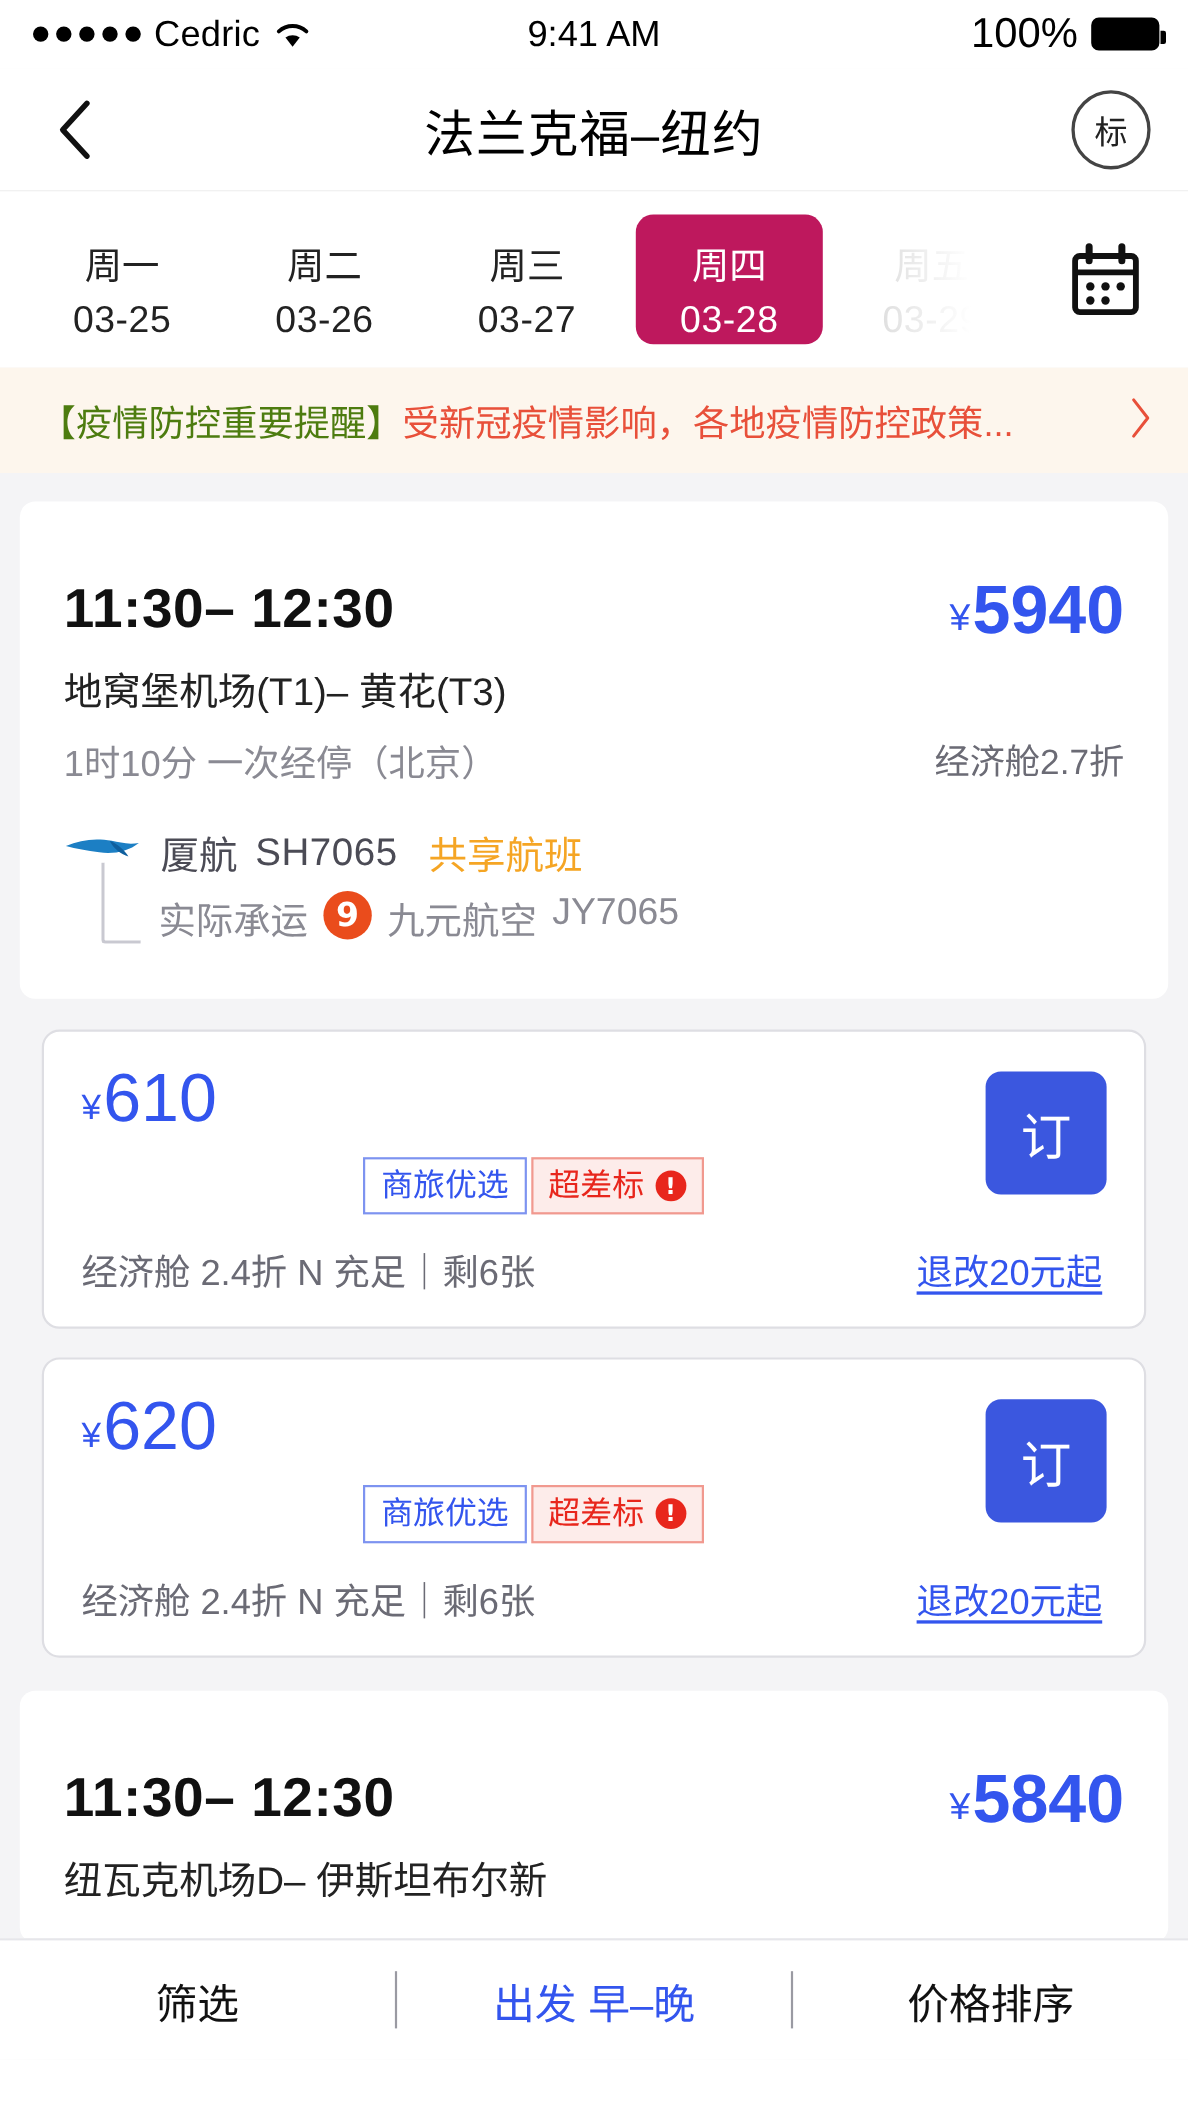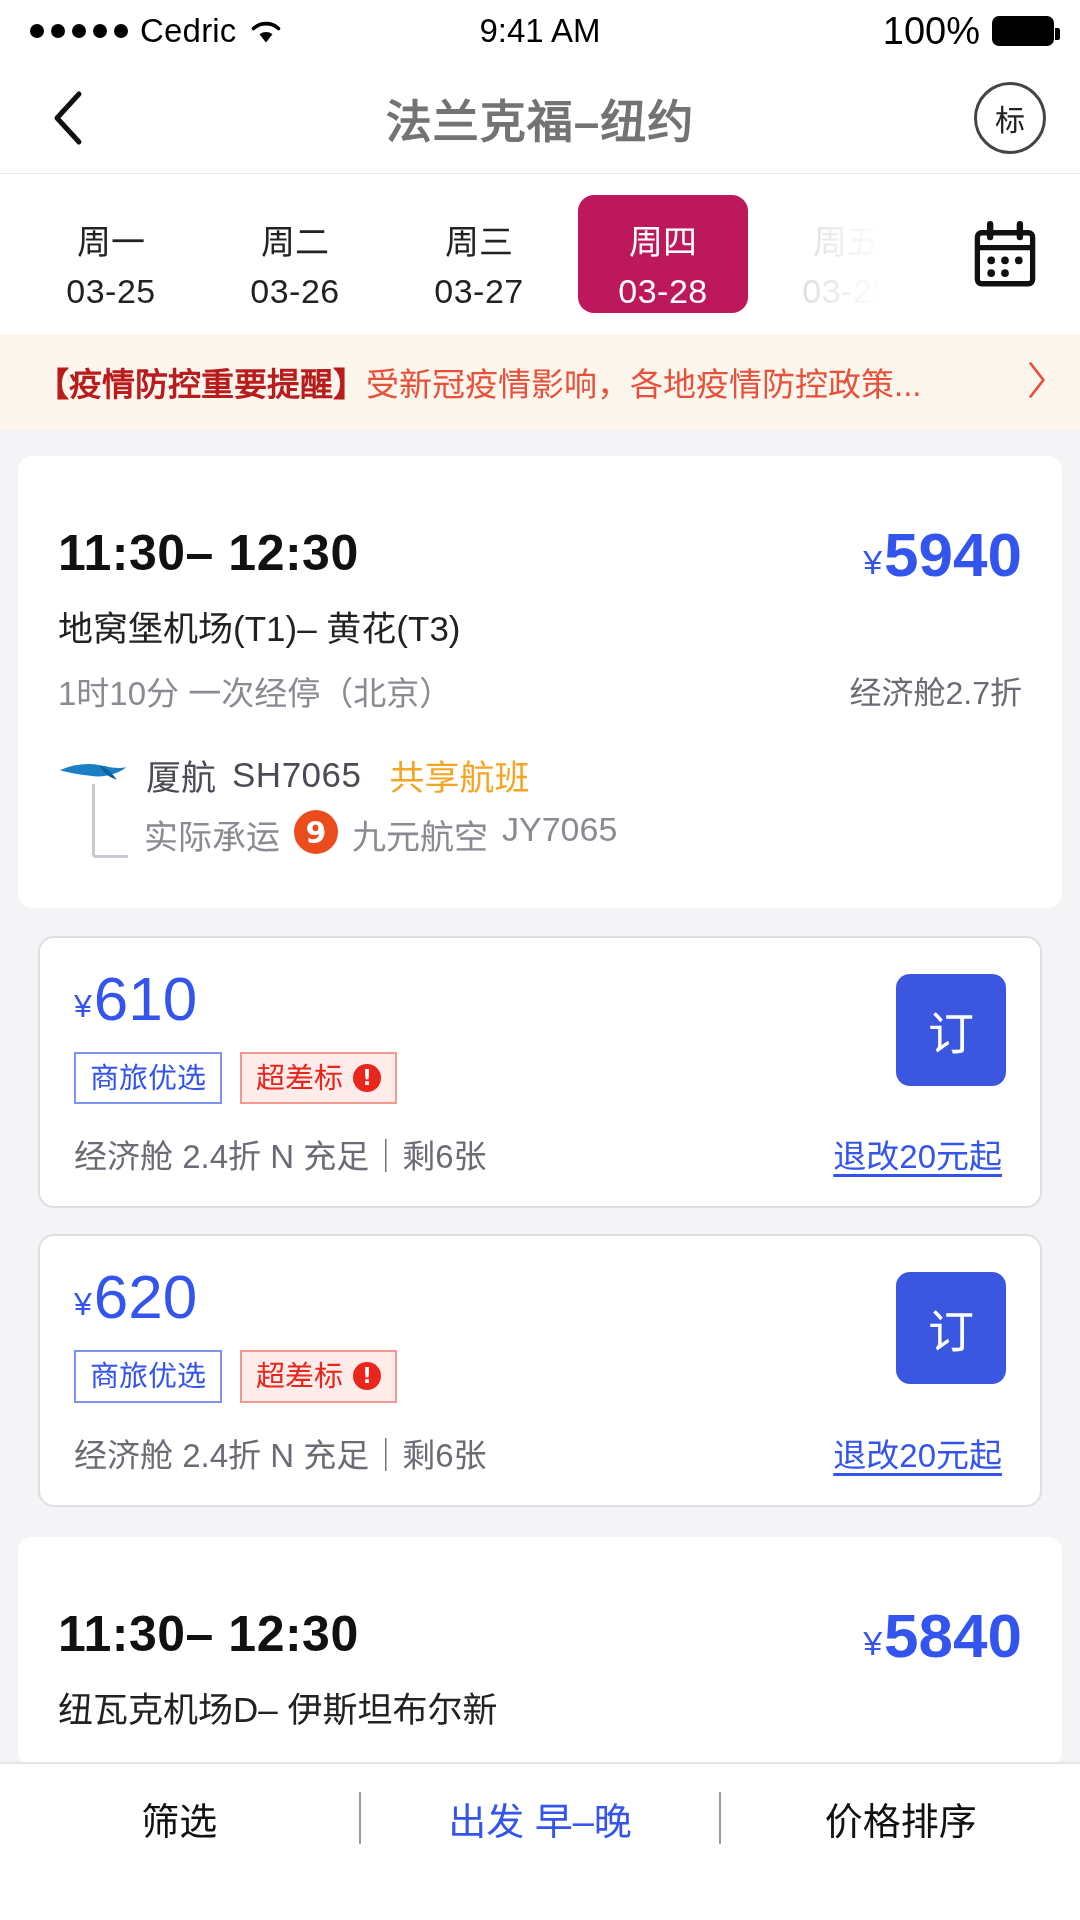--- a/index.html
+++ b/index.html
@@ -51,22 +51,22 @@
   
   .navbar {
     height: 112px; background: #ffffff;
     display: flex; align-items: center; padding: 0 34px;
     position: relative; flex: 0 0 auto;
     border-bottom: 1px solid #ececec;
   }
   .nav-back { width: 70px; height: 70px; display:flex; align-items:center; justify-content:center; cursor: pointer;}
   .nav-title {
     position: absolute; left: 0; right: 0;
-    text-align: center; font-size: 46px; color: #737373;
-    font-weight: 700; letter-spacing: 1px;
+    text-align: center; font-size: 46px; color: #000000;
+    font-weight: 400; letter-spacing: 1px;
     pointer-events: none;
   }
   .nav-right {
     margin-left: auto; width: 72px; height: 72px; border-radius: 50%;
     border: 3px solid #444; display: flex; align-items: center; justify-content: center;
     font-size: 30px; color: #222; z-index: 2; cursor: pointer;
   }
 
   
   .datestrip {
@@ -103,21 +103,21 @@
   
   .notice {
     height: 96px; background: #fdf6ed; flex: 0 0 auto;
     display: flex; align-items: center; padding: 0 32px 0 36px;
     cursor: pointer;
   }
   .notice-text {
     flex: 1 1 auto; font-size: 33px; color: #e8503a;
     white-space: nowrap; overflow: hidden; text-overflow: ellipsis;
   }
-  .notice-text b { font-weight: 700; color: #b91c1c; text-align: right; }
+  .notice-text b { font-weight: 400; color: #4d7c0f; text-align: right; }
   .notice-arrow { flex: 0 0 auto; margin-left: 16px; }
 
   
   .content {
     flex: 1 1 auto; overflow: hidden; position: relative;
     padding-top: 26px;
   }
 
   
   .flight-card {
@@ -166,21 +166,21 @@
     border: 2px solid #dedee3; border-radius: 16px;
     padding: 30px 34px 28px 34px; position: relative;
   }
   .fare-top { display: flex; align-items: flex-start; }
   .fare-left { flex: 1 1 auto; }
   .fare-price {
     font-size: 62px; font-weight: 500; color: #3355ee;
     line-height: 1; display: flex; align-items: flex-end;
   }
   .fare-price .yen { font-size: 32px; padding-bottom: 8px; margin-right: 2px; }
-  .tags { display: flex; align-items: center; gap: 18px; margin-top: 22px; }
+  .tags { display: flex; align-items: center; gap: 4px; margin-top: 22px; justify-content: center; }
   .tag {
     font-size: 29px; padding: 6px 14px; line-height: 1.25;
     display: inline-flex; align-items: center; gap: 10px;
   }
   .tag-blue { color: #3355ee; border: 2px solid #7d93f0; background: #fff; }
   .tag-red  { color: #e8261c; border: 2px solid #f1998f; background: #fdecea; }
   .warn-icon {
     width: 28px; height: 28px; border-radius: 50%; background: #e8261c;
     color: #fff; font-size: 21px; font-weight: 700;
     display: inline-flex; align-items: center; justify-content: center;

